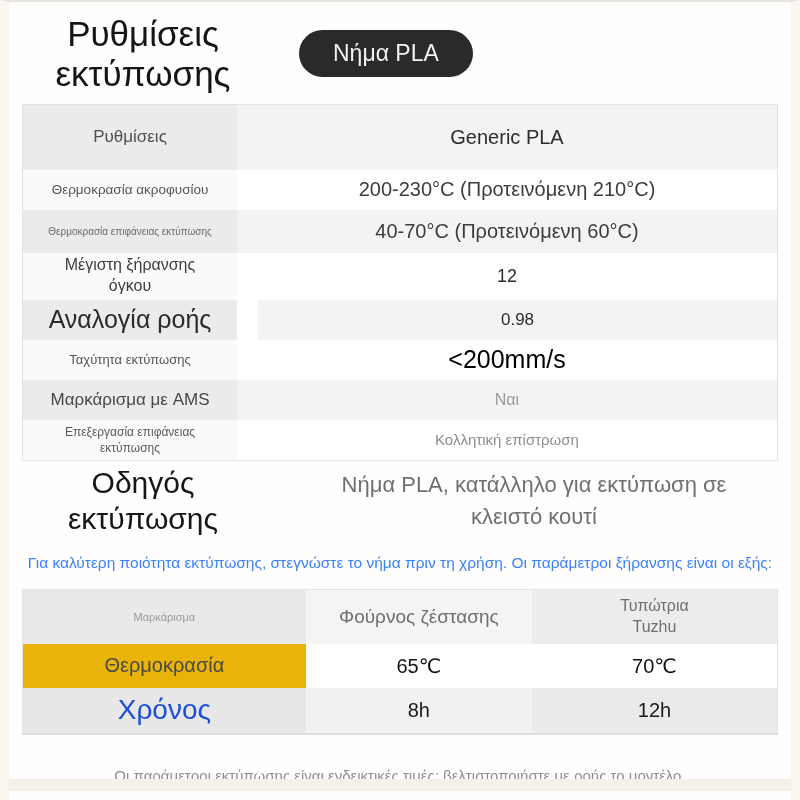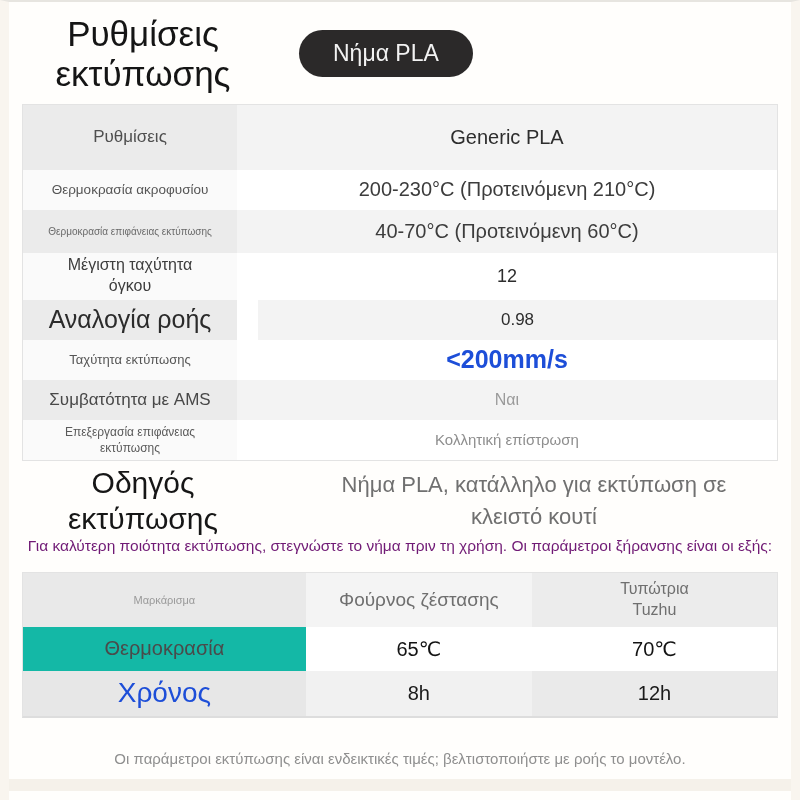--- a/index.html
+++ b/index.html
@@ -68,21 +68,21 @@
   .r2 .st-value { font-size:20px; color:#3c3c3c; }
   .r3 { height:47px; }
   .r3 .st-label { font-size:16px; color:#3d3d3d; line-height:1.3; }
   .r3 .st-label span { max-width:160px; }
   .r3 .st-value { font-size:18px; color:#2d2d2d; }
   .r4 { height:40px;gap:21px; }
   .r4 .st-label { font-size:25px; color:#2b2b2b; }
   .r4 .st-value { font-size:17px; color:#2d2d2d; }
   .r5 { height:40px; }
   .r5 .st-label { font-size:13px; color:#555; }
-  .r5 .st-value { font-size:25px; color:#1d4ed8; font-weight:700; }
+  .r5 .st-value { font-size:25px; color:#000000; font-weight:400; }
   .r6 { height:40px; }
   .r6 .st-label { font-size:17px; color:#484848; }
   .r6 .st-value { font-size:16px; color:#9a9a9a; }
   .r7 { height:40px; }
   .r7 .st-label { font-size:12px; color:#5a5a5a; line-height:1.35; }
   .r7 .st-label span { max-width:150px; }
   .r7 .st-value { font-size:15px; color:#8e8e8e; }
 
   
   .guide { display:flex; align-items:center; margin-top:4px; }
@@ -92,22 +92,22 @@
   }
   .guide-text {
     flex:1; display:flex; justify-content:center;
   }
   .guide-text span {
     max-width:420px; text-align:center;
     font-size:22px; line-height:1.45; color:#707070;
   }
 
   .note {
-    text-align:center;
-    font-size:15.5px; color:#701a75;
+    margin-top:17px; text-align:center;
+    font-size:15.5px; color:#3b82f6;
   }
 
   
   .drying-table {
     margin:17px 13px 0;
     border:1px solid #e3e3e3;
     border-bottom:2px solid #ddd;
     background:#fff;
   }
   .dt-row { display:flex; }
@@ -117,21 +117,21 @@
   }
   .dt-c1 { width:37.5%; flex:none; }
   .dt-c2 { width:30%; flex:none; }
   .dt-c3 { flex:1; }
   .dt-head { height:54px; }
   .dt-head .dt-c1 { background:#e9e9e9; font-size:11px; color:#9a9a9a; }
   .dt-head .dt-c2 { background:#f4f4f4; font-size:19px; color:#6f6f6f; }
   .dt-head .dt-c3 { background:#ececec; font-size:16px; color:#6f6f6f; line-height:1.3; }
   .dt-head .dt-c3 span { max-width:90px; }
   .dt-temp { height:44px; }
-  .dt-temp .dt-c1 { background:#14b8a6; font-size:20px; color:#4a4a4a; }
+  .dt-temp .dt-c1 { background:#eab308; font-size:20px; color:#4a4a4a; }
   .dt-temp .dt-c2 { background:#fff; font-size:20px; color:#131313; font-weight:500; }
   .dt-temp .dt-c3 { background:#fff; font-size:20px; color:#131313; font-weight:500; }
   .dt-time { height:45px; }
   .dt-time .dt-c1 { background:#e7e7e7; font-size:28px; color:#1d4ed8; }
   .dt-time .dt-c2 { background:#f1f1f1; font-size:20px; color:#1a1a1a; font-weight:500; }
   .dt-time .dt-c3 { background:#eaeaea; font-size:20px; color:#1a1a1a; font-weight:500; }
 
   .footer {
     margin-top:32px; text-align:center;
     font-size:15px; color:#8f8f8f;
@@ -173,21 +173,21 @@
       <div class="st-label">
           <span>Θερμοκρασία επιφάνειας εκτύπωσης</span>
         </div>
       <div class="st-value">
           <span>40-70°C (Προτεινόμενη 60°C)</span>
         </div>
     </div>
 
     <div class="st-row r3">
       <div class="st-label">
-          <span>Μέγιστη ταχύτητα όγκου</span>
+          <span>Μέγιστη ξήρανσης όγκου</span>
         </div>
       <div class="st-value">
           <span>12</span>
         </div>
     </div>
 
     <div class="st-row r4 shade">
       <div class="st-label">
           <span>Αναλογία ροής</span>
         </div>
@@ -200,21 +200,21 @@
       <div class="st-label">
           <span>Ταχύτητα εκτύπωσης</span>
         </div>
       <div class="st-value">
           <span>&lt;200mm/s</span>
         </div>
     </div>
 
     <div class="st-row r6 shade">
       <div class="st-label">
-          <span>Συμβατότητα με AMS</span>
+          <span>Μαρκάρισμα με AMS</span>
         </div>
       <div class="st-value">
           <span>Ναι</span>
         </div>
     </div>
 
     <div class="st-row r7">
       <div class="st-label">
           <span>Επεξεργασία επιφάνειας εκτύπωσης</span>
         </div>

